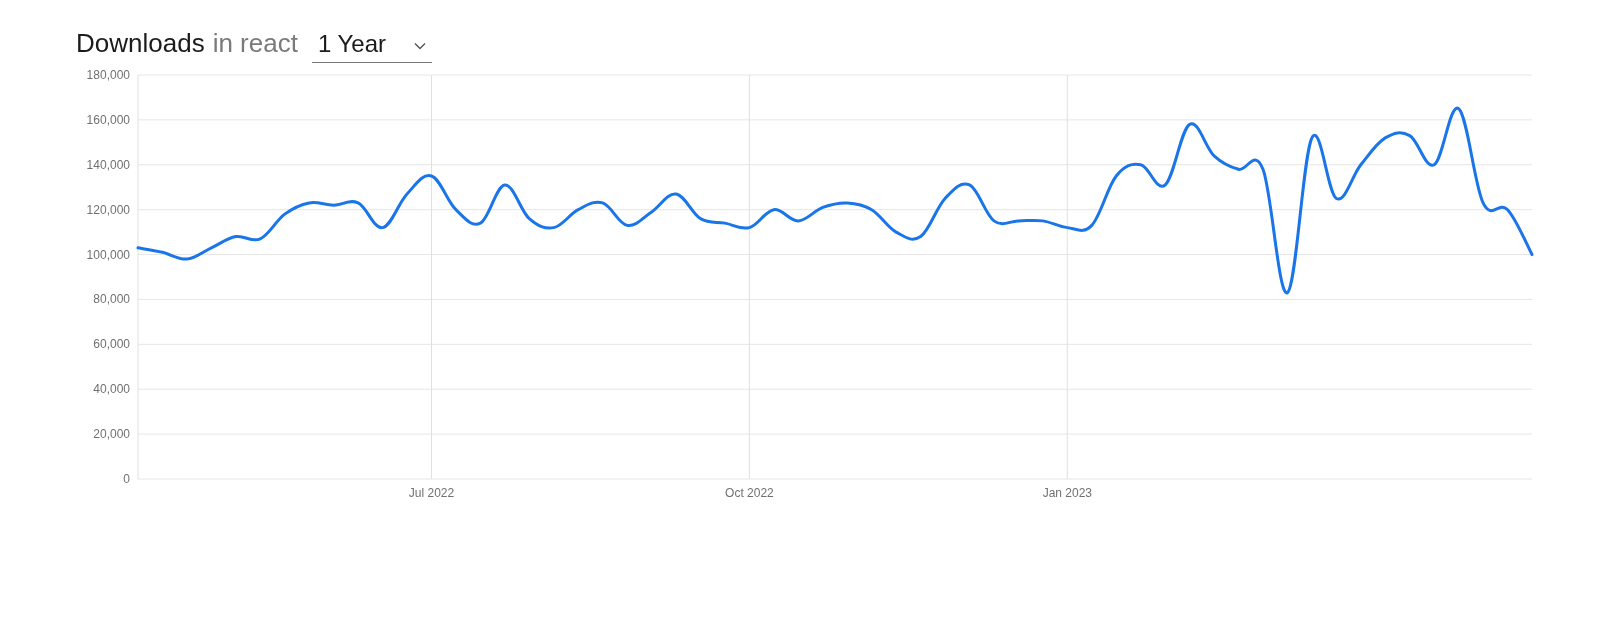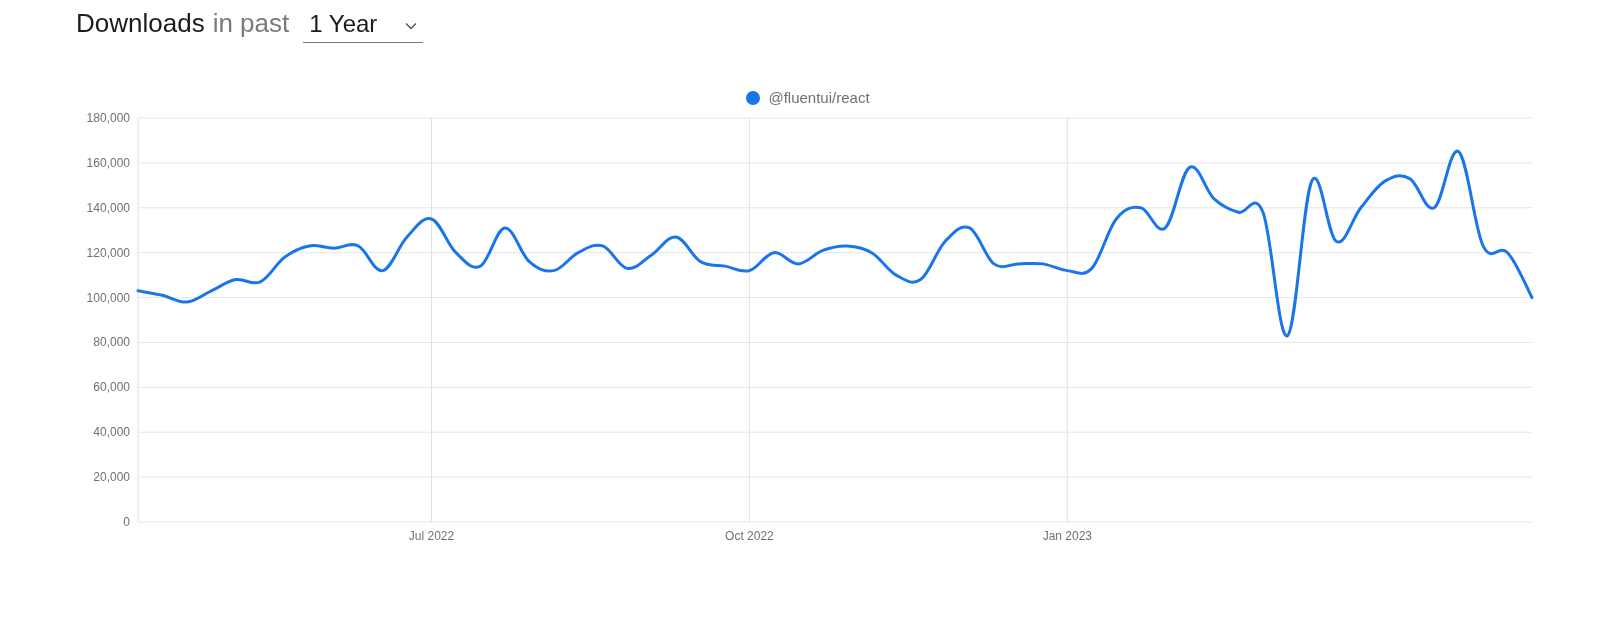--- a/index.html
+++ b/index.html
@@ -1,16 +1,16 @@
 <!DOCTYPE html>
 <html><head>
 <meta charset="utf-8">
 <style>
   html,body{margin:0;padding:0;background:#fff;font-family:"Segoe UI",-apple-system,BlinkMacSystemFont,sans-serif;color:#242424;}
-  .page{width:1600px;height:619px;position:relative;box-sizing:border-box;padding:8px 60px 10px 76px;}
+  .page{width:1600px;height:619px;position:relative;box-sizing:border-box;padding:28px 60px 10px 76px;}
   .header{display:flex;align-items:baseline;gap:8px;font-size:26px;}
   .header .bold{font-weight:400;color:#1b1b1b;}
   .header .light{font-weight:300;color:#7a7a7a;}
   .dropdown{display:inline-flex;align-items:flex-end;gap:28px;border-bottom:1px solid #777;padding:2px 6px 4px 6px;margin-left:6px;cursor:pointer;font-size:24px;color:#1b1b1b;}
   .chev{display:inline-block;}
   .chev svg{width:12px;height:12px;}
   .legend{display:flex;justify-content:center;align-items:center;gap:8px;margin-top:46px;font-size:15px;color:#707070;}
   .legend .dot{width:14px;height:14px;border-radius:50%;}
   .chart-wrap{position:relative;margin-top:6px;}
   svg.chart{display:block;}
@@ -19,35 +19,31 @@
   .grid-h{stroke:#e6e6e6;stroke-width:1;}
   .grid-v{stroke:#e0e0e0;stroke-width:1;}
   .series{fill:none;stroke-width:3;stroke-linejoin:round;stroke-linecap:round;}
 </style>
 </head>
 <body>
 <div class="page">
 
 <div class="header">
   <span class="bold">Downloads</span>
-  <span class="light">in past</span>
+  <span class="light">in react</span>
   <span class="dropdown">
     <span>1 Year</span>
     <span class="chev">
       <svg viewBox="0 0 12 12">
             <path d="M1 3.5 L6 8.5 L11 3.5" fill="none" stroke="#555" stroke-width="1.4"></path>
           </svg>
     </span>
   </span>
 </div>
 
-<div class="legend">
-  <span class="dot" style="background:#1a75e8"></span>
-  <span>@fluentui/react</span>
-</div>
 
 <div class="chart-wrap">
   <svg class="chart" id="chart-svg" width="1464" height="440" viewBox="0 0 1464 440">
         <line x1="62" x2="1456" y1="410" y2="410" class="grid-h"></line>
         <text x="54" y="414" class="ylabel">0</text>
         <line x1="62" x2="1456" y1="365.1111111111111" y2="365.1111111111111" class="grid-h"></line>
         <text x="54" y="369.1111111111111" class="ylabel">20,000</text>
         <line x1="62" x2="1456" y1="320.22222222222223" y2="320.22222222222223" class="grid-h"></line>
         <text x="54" y="324.22222222222223" class="ylabel">40,000</text>
         <line x1="62" x2="1456" y1="275.33333333333337" y2="275.33333333333337" class="grid-h"></line>

